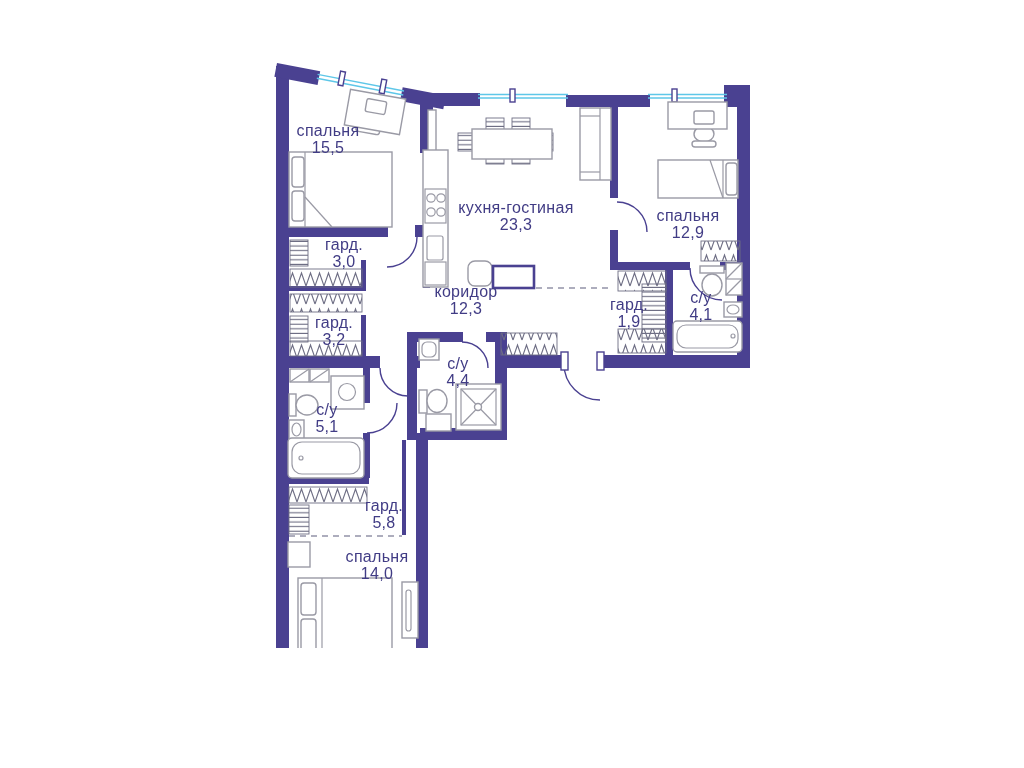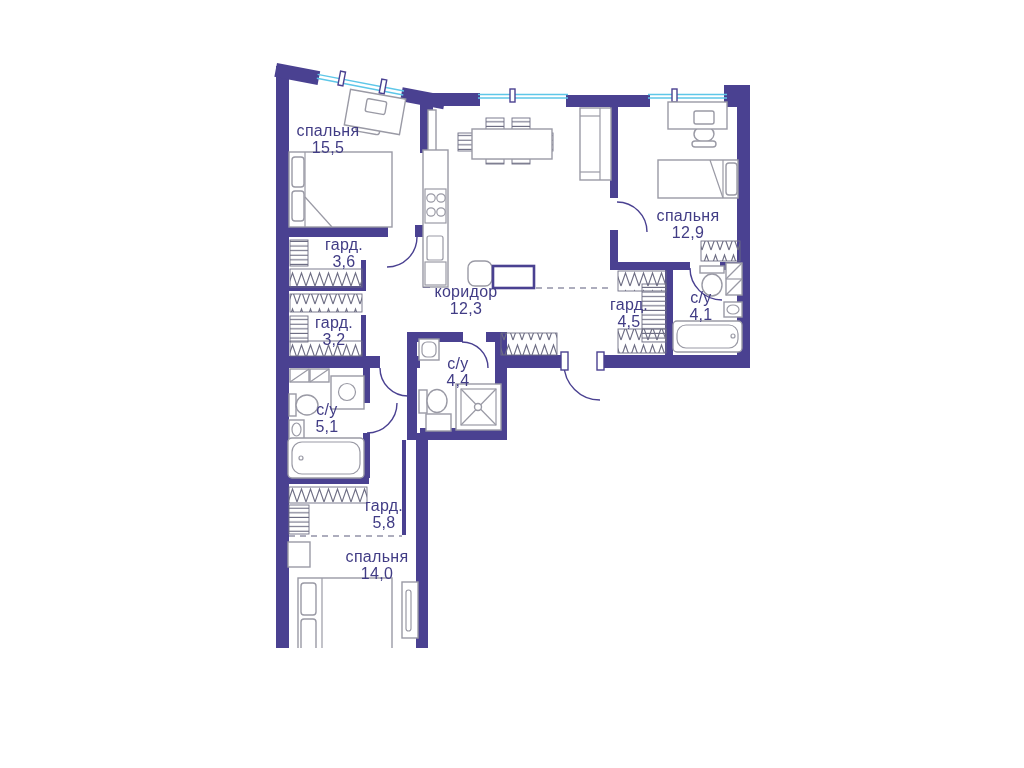--- a/index.html
+++ b/index.html
@@ -284,39 +284,43 @@
       <rect class="furn" x="402" y="582" width="16" height="56"></rect>
       <rect class="furnline" x="406" y="590" width="5" height="41" rx="2.5"></rect>
     </g>
   </g>
 </svg>
 
 <div class="room-label" style="left:328px;top:122px">
   <div>спальня</div>
   <div>15,5</div>
 </div>
+<div class="room-label" style="left:516px;top:199px">
+  <div>кухня-гостиная</div>
+  <div>23,3</div>
+</div>
 <div class="room-label" style="left:688px;top:207px">
   <div>спальня</div>
   <div>12,9</div>
 </div>
 <div class="room-label" style="left:344px;top:236px">
   <div>гард.</div>
-  <div>3,6</div>
+  <div>3,0</div>
 </div>
 <div class="room-label" style="left:334px;top:314px">
   <div>гард.</div>
   <div>3,2</div>
 </div>
 <div class="room-label" style="left:466px;top:283px">
   <div>коридор</div>
   <div>12,3</div>
 </div>
 <div class="room-label" style="left:629px;top:296px">
   <div>гард.</div>
-  <div>4,5</div>
+  <div>1,9</div>
 </div>
 <div class="room-label" style="left:701px;top:289px">
   <div>с/у</div>
   <div>4,1</div>
 </div>
 <div class="room-label" style="left:458px;top:355px">
   <div>с/у</div>
   <div>4,4</div>
 </div>
 <div class="room-label" style="left:327px;top:401px">

